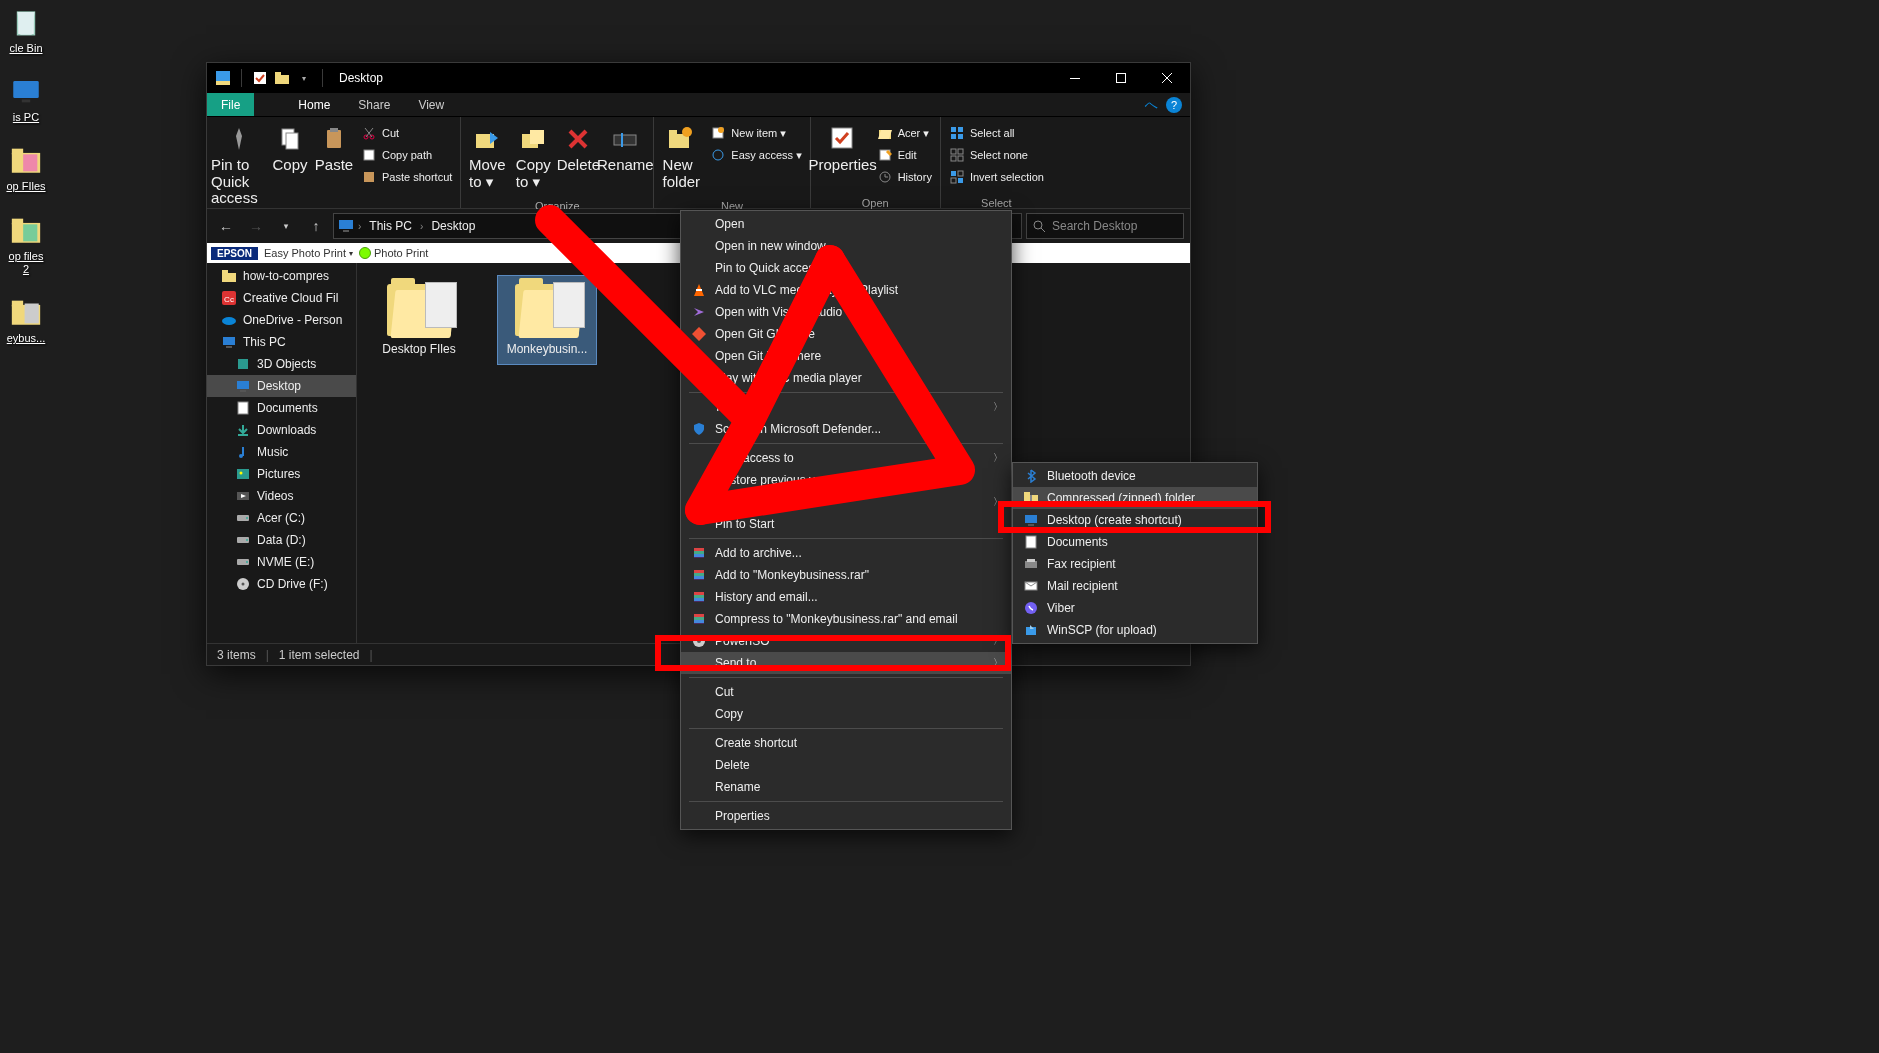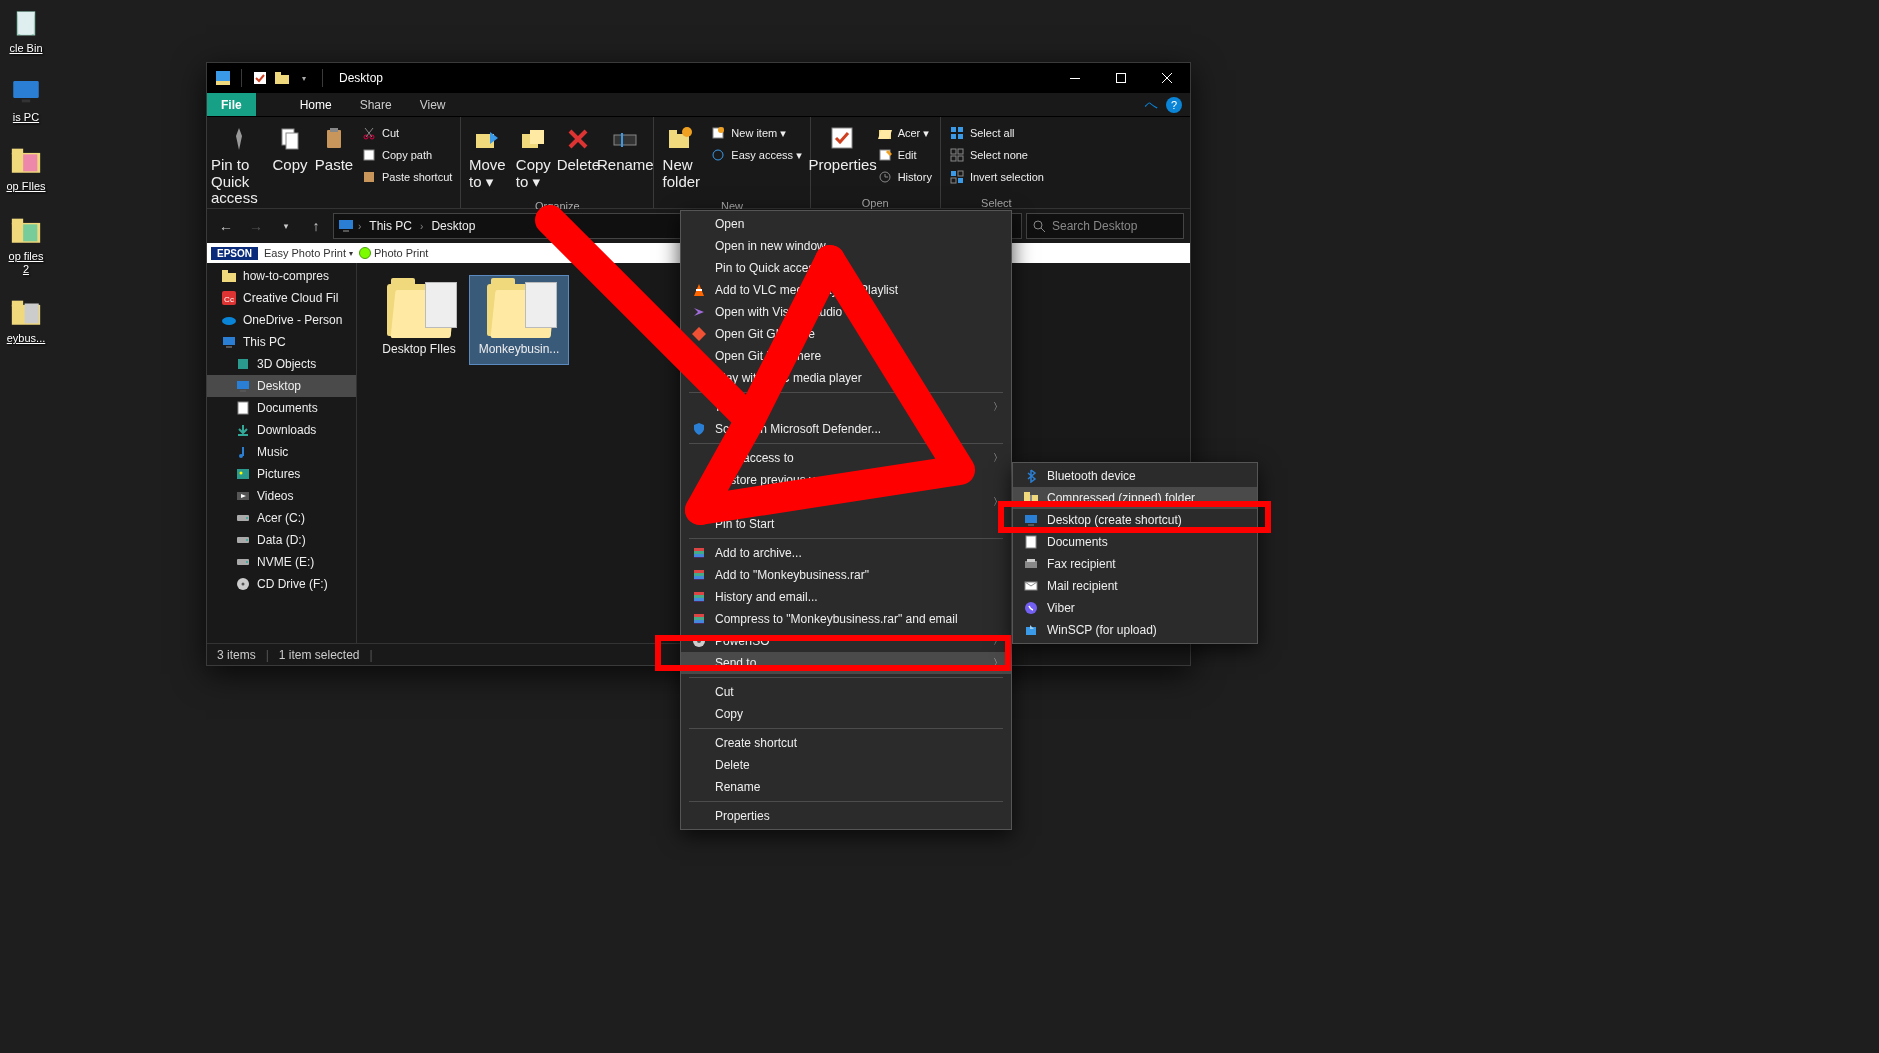--- a/index.html
+++ b/index.html
@@ -23,21 +23,21 @@
 .titlebar-right { margin-left: auto; display: flex; }
 .win-btn { width: 46px; height: 30px; display: flex; align-items: center; justify-content: center; color: #fff; font-size: 10px; }
 
 
 .ribbon-tabs { height: 24px; background: #191919; display: flex; align-items: stretch; border-bottom: 1px solid #000; }
 .ribbon-tab { padding: 0 14px; display: flex; align-items: center; font-size: 12px; color: #ccc; cursor: pointer; }
 .ribbon-tab.file { background: #16a085; background: #0c8a6a; background:#14a085; color: #fff; }
 .ribbon-tab.file { background: #16c79a; }
 .ribbon-tab.file { background: #149e7c; }
 .ribbon-tab.file { background: #0fb58a; }
-.ribbon-tab.file { background: #16a085; color:#fff; font-weight:700;}
+.ribbon-tab.file { background: #16a085; color:#fff; font-weight:400;}
 .ribbon-tab.active { color: #fff; padding-left: 44px; }
 .ribbon-right { margin-left:auto; display:flex; align-items:center; padding-right:8px; gap:8px;}
 .ribbon-caret { color:#0a84d6; font-size:13px;}
 .ribbon-help { width:16px;height:16px;border-radius:50%;background:#0a84d6;color:#fff;display:flex;align-items:center;justify-content:center;font-size:11px;}
 
 
 .ribbon { height: 92px; background: #191919; display: flex; border-bottom: 1px solid #333; }
 .ribbon-group { border-right: 1px solid #3a3a3a; display: flex; flex-direction: column; padding: 2px 4px 0 4px; }
 .ribbon-group-body { flex: 1; display: flex; align-items: flex-start; gap: 2px; }
 .ribbon-group-label { font-size: 11px; color: #aaa; text-align: center; padding: 0 0 2px 0; margin-top: 10px; }
@@ -63,21 +63,21 @@
 .epson-circle{width:12px;height:12px;border-radius:50%;background:#7CFC00;border:1px solid #4aa00a;display:inline-block;}
 
 
 .main-area { flex: 1; display: flex; background: #191919; overflow: hidden; }
 .nav-pane { width: 150px; background: #191919; border-right: 1px solid #333; overflow-y: auto; padding-top: 2px;}
 .nav-item { display:flex; align-items:center; gap:6px; padding: 3px 6px 3px 14px; color:#eee; font-size:12px; cursor:pointer; white-space:nowrap; overflow:hidden; text-overflow:ellipsis;}
 .nav-item.indent { padding-left: 28px; }
 .nav-item.active { background: #4a4a4a; }
 .nav-ico { width:16px; height:16px; display:flex;align-items:center;justify-content:center; flex-shrink:0;}
 
-.content-pane { flex: 1; background: #191919; position: relative; padding: 12px; display:flex; align-items:flex-start;}
+.content-pane { flex: 1; background: #191919; position: relative; padding: 12px; display:flex; gap:28px; align-items:flex-start;}
 .folder-item { width: 100px; display:flex; flex-direction:column; align-items:center; gap:6px; padding:8px 4px; cursor:pointer; border:1px solid transparent;}
 .folder-item.selected { background: #3a5a7a; border:1px solid #5a8ac0;}
 .folder-ico { width:64px; height:52px; position:relative;}
 .folder-ico .folder-back{position:absolute;inset:0; background:#f0d87c;border-radius:3px 3px 2px 2px;}
 .folder-ico .folder-back::before{content:"";position:absolute;top:-6px;left:4px;width:24px;height:8px;background:#f0d87c;border-radius:2px 2px 0 0;}
 .folder-ico .folder-front{position:absolute;left:6px;right:-2px;top:6px;bottom:-2px;background:#ffe9a3;border-radius:2px;transform:skewX(-6deg);}
 .folder-ico .folder-thumb{position:absolute;right:-6px;top:-2px;width:32px;height:46px;background:#eee;border:1px solid #bbb;}
 .folder-lbl { font-size:12px; color:#eee; text-align:center;}
 
 

